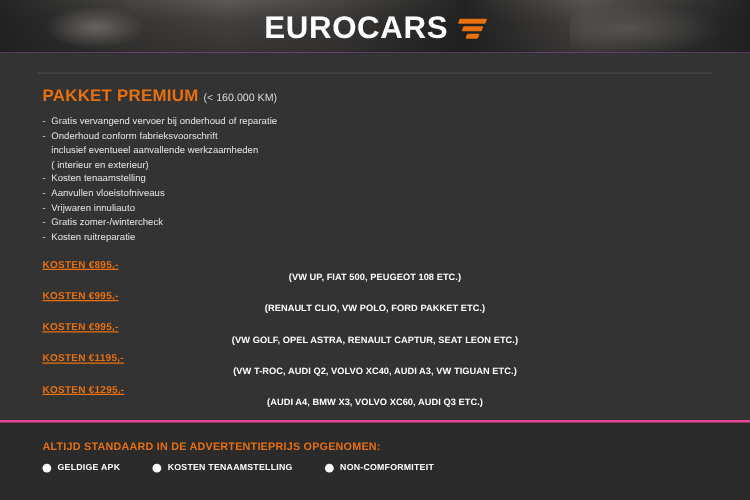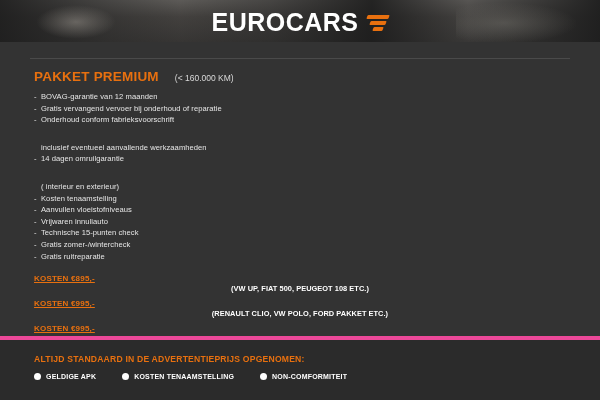--- a/index.html
+++ b/index.html
@@ -95,41 +95,41 @@
     font-size: 13.5px;
     font-weight: 700;
     color: #e8700f;
     letter-spacing: .2px;
   }
   .pakket-title .sub {
     color: #d9d9d9;
     font-size: 8.5px;
     font-weight: 400;
     letter-spacing: 0;
-    margin-left: 16px;
+    margin-left: 4px;
   }
   ul.features {
     list-style: none;
     margin-top: 7px;
   }
   ul.features li {
     font-size: 7.6px;
     line-height: 11.6px;
     color: #e6e6e6;
     position: relative;
     padding-left: 7px;
     letter-spacing: .05px;
   }
   ul.features li::before {
     content: "-";
     position: absolute;
     left: 0; top: 0;
     color: #e6e6e6;
   }
-  ul.features li.cont { padding-left: 7px; margin-top: 16px; }
+  ul.features li.cont { padding-left: 7px; }
   ul.features li.cont::before { content: ""; }
 
   .prices { margin-top: 12px; }
   .price-block { margin-bottom: 6px; }
   .price-label {
     font-size: 8px;
     font-weight: 700;
     color: #e8700f;
     letter-spacing: .2px;
     text-decoration: underline;
@@ -142,21 +142,21 @@
     margin-top: 1px;
     text-align: center;
   }
 
   
   .footer {
     position: absolute;
     left: 0; right: 0; bottom: 0;
     height: 64px;
     background: #2b2b2b;
-    border-top: 4px solid #ec4899;
+    border-top: 2px solid #ec4899;
     padding: 14px 34px 0 34px;
   }
   .footer-title {
     font-size: 8.6px;
     font-weight: 700;
     color: #e8700f;
     letter-spacing: .2px;
   }
   .footer-items {
     display: flex;
@@ -197,32 +197,29 @@
 
   <div class="body">
     <div class="divider"></div>
     <div class="content">
 
       <div class="pakket-title">
         <span>PAKKET PREMIUM</span><span class="sub">(&lt; 160.000 KM)</span>
       </div>
 
       <ul class="features">
-        <li>BOVAG-garantie van 12 maanden</li>
         <li>Gratis vervangend vervoer bij onderhoud of reparatie</li>
         <li>Onderhoud conform fabrieksvoorschrift</li>
         <li class="cont">inclusief eventueel aanvallende werkzaamheden</li>
-        <li>14 dagen omruilgarantie</li>
         <li class="cont">( interieur en exterieur)</li>
         <li>Kosten tenaamstelling</li>
         <li>Aanvullen vloeistofniveaus</li>
         <li>Vrijwaren innuliauto</li>
-        <li>Technische 15-punten check</li>
         <li>Gratis zomer-/wintercheck</li>
-        <li>Gratis ruitreparatie</li>
+        <li>Kosten ruitreparatie</li>
       </ul>
 
       <div class="prices">
         <div class="price-block">
           <div class="price-label">KOSTEN €895,-</div>
           <div class="price-models">(VW UP, FIAT 500, PEUGEOT 108 ETC.)</div>
         </div>
         <div class="price-block">
           <div class="price-label">KOSTEN €995,-</div>
           <div class="price-models">(RENAULT CLIO, VW POLO, FORD PAKKET ETC.)</div>

